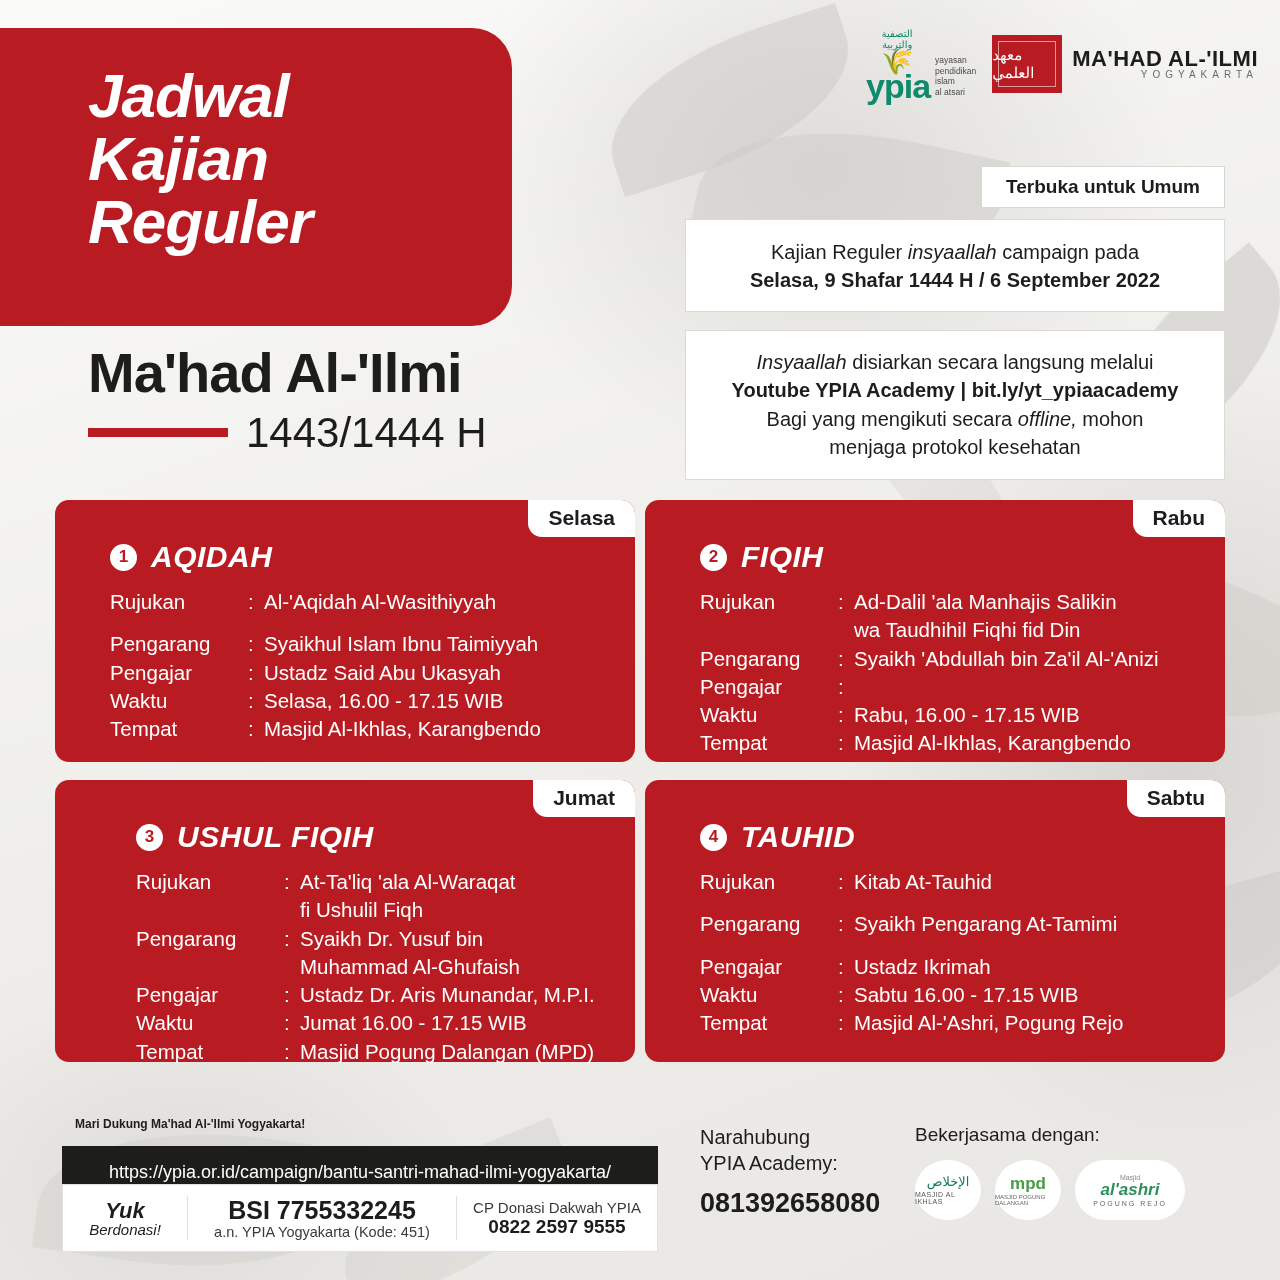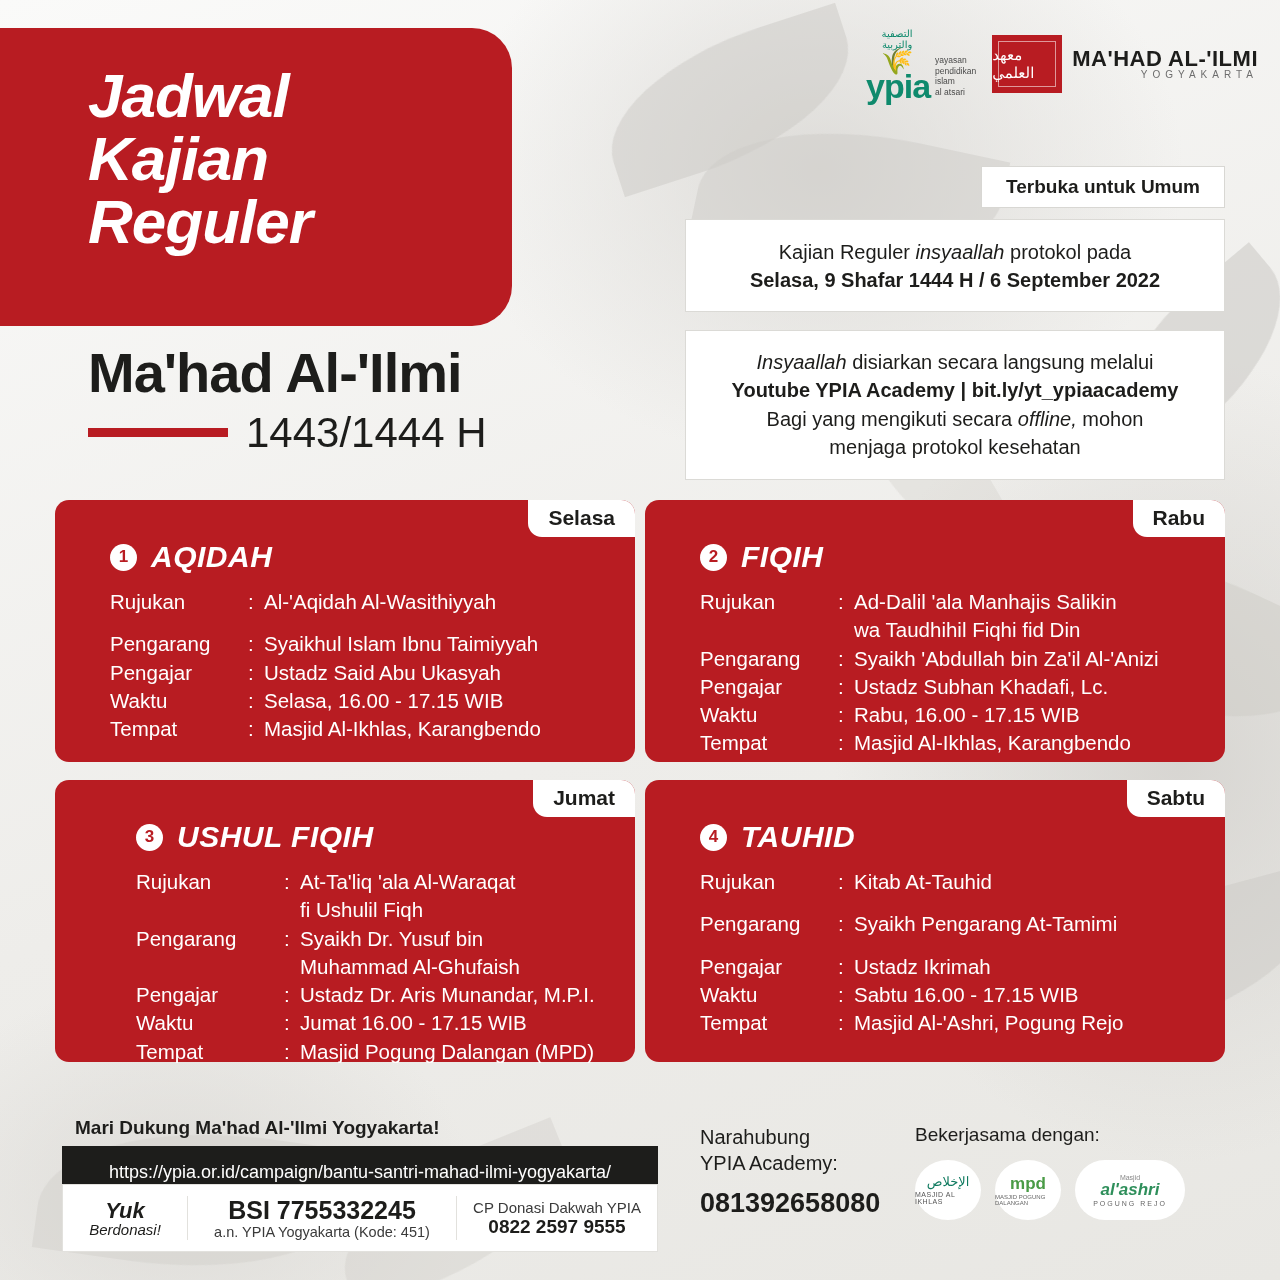--- a/index.html
+++ b/index.html
@@ -142,21 +142,21 @@
   .row .lbl { width: 138px; flex: 0 0 138px; }
   .row .sep { width: 16px; flex: 0 0 16px; }
   .row .val { flex: 1 1 auto; }
   .row.spacer { height: 14px; }
   .row.cont .lbl, .row.cont .sep { visibility: hidden; }
   .card.c3 .row .lbl { width: 148px; flex: 0 0 148px; }
 
   
   .donate-head {
     position: absolute; left: 75px; top: 1117px;
-    font-size: 19px; font-weight: bold; color: #1d1d1b;
+    font-size: 12px; font-weight: bold; color: #1d1d1b;
   }
   .url-bar {
     position: absolute; left: 62px; top: 1146px; width: 596px;
     background: #1d1d1b; color: #ffffff;
     font-size: 18px; padding: 16px 12px; text-align: center;
   }
   .bank-bar {
     position: absolute; left: 62px; top: 1184px; width: 596px; height: 68px;
     background: #ffffff; border: 1px solid #e2e1dd;
     display: flex; align-items: center;
@@ -237,21 +237,21 @@
         <div class="mahad-name">MA'HAD AL-'ILMI</div>
         <div class="mahad-city">YOGYAKARTA</div>
       </div>
     </div>
   </div>
 
   <div class="badge-open">Terbuka untuk Umum</div>
 
   <div class="info-box b1">
     <div class="info-l">
-      <span>Kajian Reguler </span><span class="it">insyaallah</span><span> protokol pada</span>
+      <span>Kajian Reguler </span><span class="it">insyaallah</span><span> campaign pada</span>
     </div>
     <div class="info-l bold">Selasa, 9 Shafar 1444 H / 6 September 2022</div>
   </div>
 
   <div class="info-box b2">
     <div class="info-l">
       <span class="it">Insyaallah</span><span> disiarkan secara langsung melalui</span>
     </div>
     <div class="info-l bold">Youtube YPIA Academy | bit.ly/yt_ypiaacademy</div>
     <div class="info-l">
@@ -314,21 +314,20 @@
           <div class="val">wa Taudhihil Fiqhi fid Din</div>
         </div>
       <div class="row">
           <div class="lbl">Pengarang</div>
           <div class="sep">:</div>
           <div class="val">Syaikh 'Abdullah bin Za'il Al-'Anizi</div>
         </div>
       <div class="row">
           <div class="lbl">Pengajar</div>
           <div class="sep">:</div>
-          <div class="val">Ustadz Subhan Khadafi, Lc.</div>
         </div>
       <div class="row">
           <div class="lbl">Waktu</div>
           <div class="sep">:</div>
           <div class="val">Rabu, 16.00 - 17.15 WIB</div>
         </div>
       <div class="row">
           <div class="lbl">Tempat</div>
           <div class="sep">:</div>
           <div class="val">Masjid Al-Ikhlas, Karangbendo</div>

